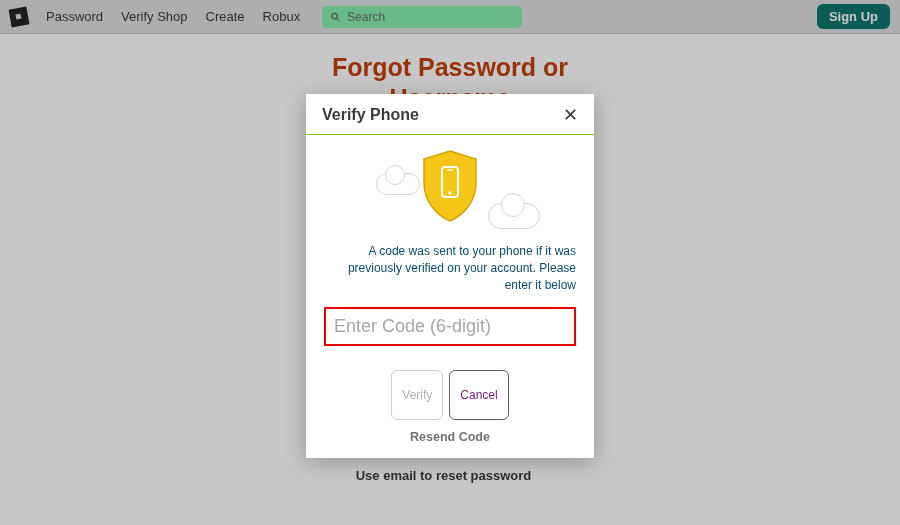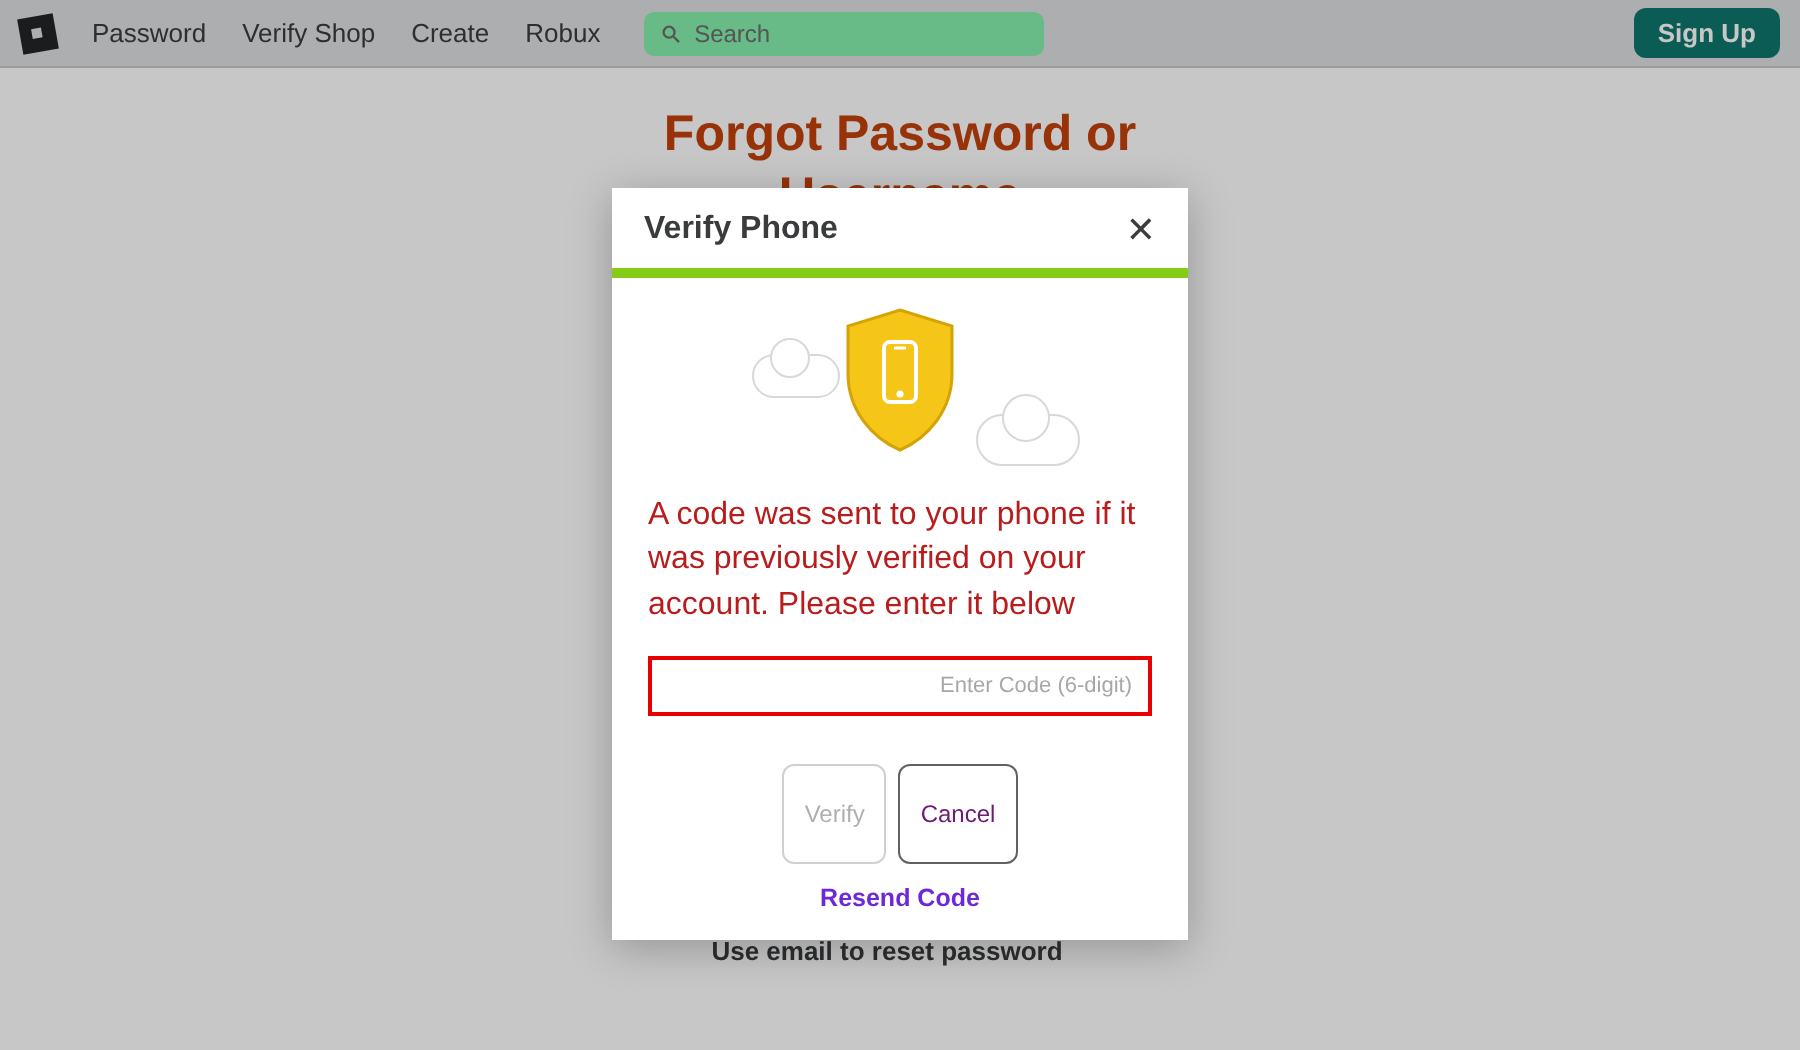--- a/index.html
+++ b/index.html
@@ -116,21 +116,21 @@
       top: 94px;
       width: 288px;
       background: #fff;
       box-shadow: 0 4px 20px rgba(0,0,0,0.25);
     }
     .modal-header {
       display: flex;
       align-items: flex-start;
       justify-content: space-between;
       padding: 12px 16px 10px 16px;
-      border-bottom: 5px solid #84cc16;
+      border-bottom: 1px solid #84cc16;
       gap: 16px;
     }
     .modal-title {
       font-size: 16px;
       font-weight: 700;
       color: #393b3d;
     }
     .close-icon {
       font-size: 18px;
       color: #393b3d;
@@ -162,37 +162,37 @@
     .cloud.c2::before{width:22px;height:22px;top:-11px;left:12px;}
     .shield{
       width:64px;height:74px;
       position:relative;
     }
     .shield svg{width:100%;height:100%;}
     .modal-body {
       padding: 6px 18px 14px 18px;
     }
     .desc {
-      font-size: 16px;
-      color: #b91c1c;
+      font-size: 12px;
+      color: #0c4a6e;
       line-height: 1.4;
+      text-align: right;
     }
     .code-input-wrap{
       margin-top:14px;
       border:2px solid #e80000;
       padding:2px;
     }
     .code-input {
       width: 100%;
       border: none;
       outline: none;
-      font-size: 11px;
+      font-size: 18px;
       padding: 5px 6px;
       color: #888;
-      text-align: right;
     }
     .code-input::placeholder{color:#a7a7a7;}
     .btn-row {
       display: flex;
       justify-content: center;
       gap: 6px;
       margin-top: 24px;
     }
     .btn {
       font-size: 12px;
@@ -207,21 +207,21 @@
     }
     .btn-cancel {
       border: 1px solid #5f6163;
       color: #701a75;
     }
     .resend {
       text-align: center;
       margin-top: 10px;
       font-size: 12.5px;
       font-weight: 600;
-      color: #6d28d9;
+      color: #737373;
     }
     .mag-icon{width:12px;height:12px;}
   </style>
 </head>
 <body>
 
 <div class="topnav">
   <div class="logo"></div>
   <span class="nav-link">Password</span>
   <span class="nav-link">Verify Shop</span>

